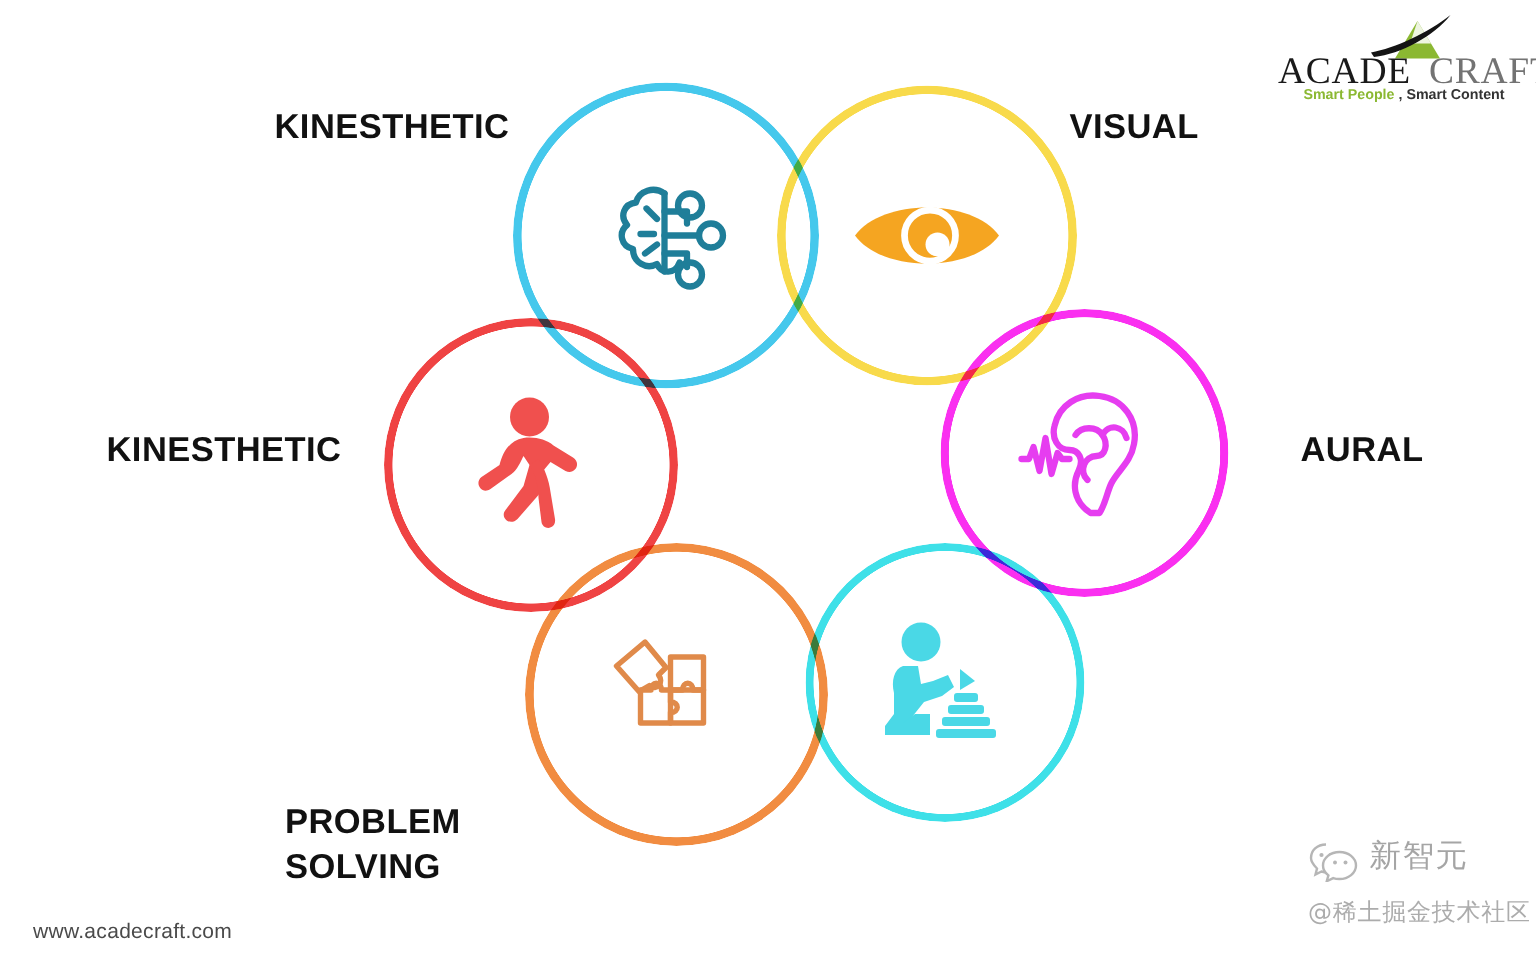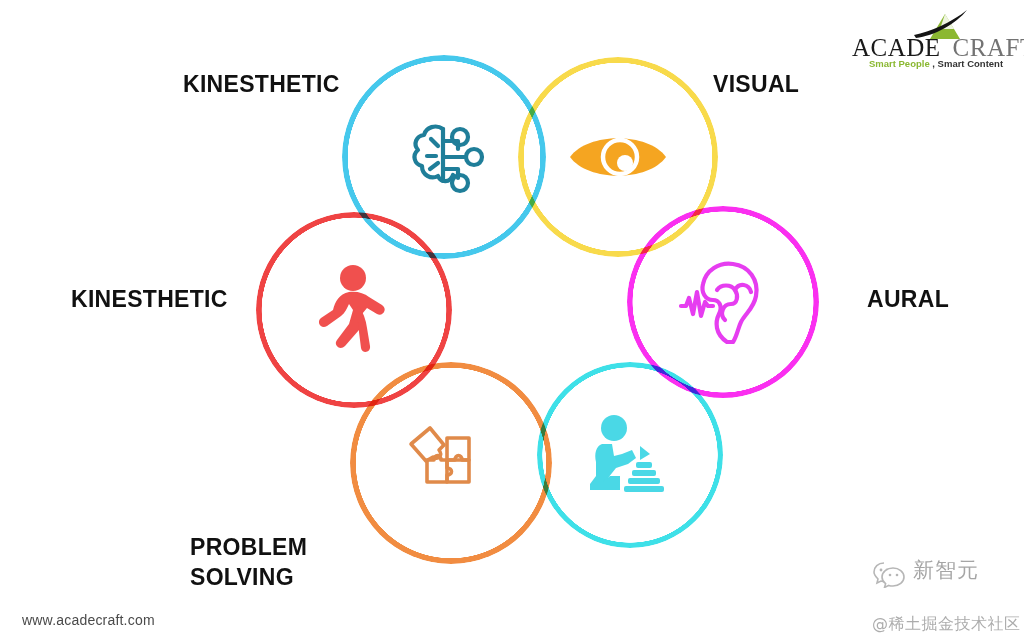--- a/index.html
+++ b/index.html
@@ -120,21 +120,21 @@
     color: #6f6f6f;
     letter-spacing: 1px;
     line-height: 1;
   }
   .wm-handle {
     font-family: "DejaVu Sans", sans-serif;
     font-size: 16px;
     color: #7a7a7a;
     letter-spacing: 0.5px;
     line-height: 1;
-    margin-top: 24px;
+    margin-top: 7px;
   }
 </style>
 </head>
 <body>
 
 <div id="slide">
 
   <div class="logo-block">
     <div class="logo-swoosh">
       <svg viewBox="0 0 74 30" width="74" height="30">

